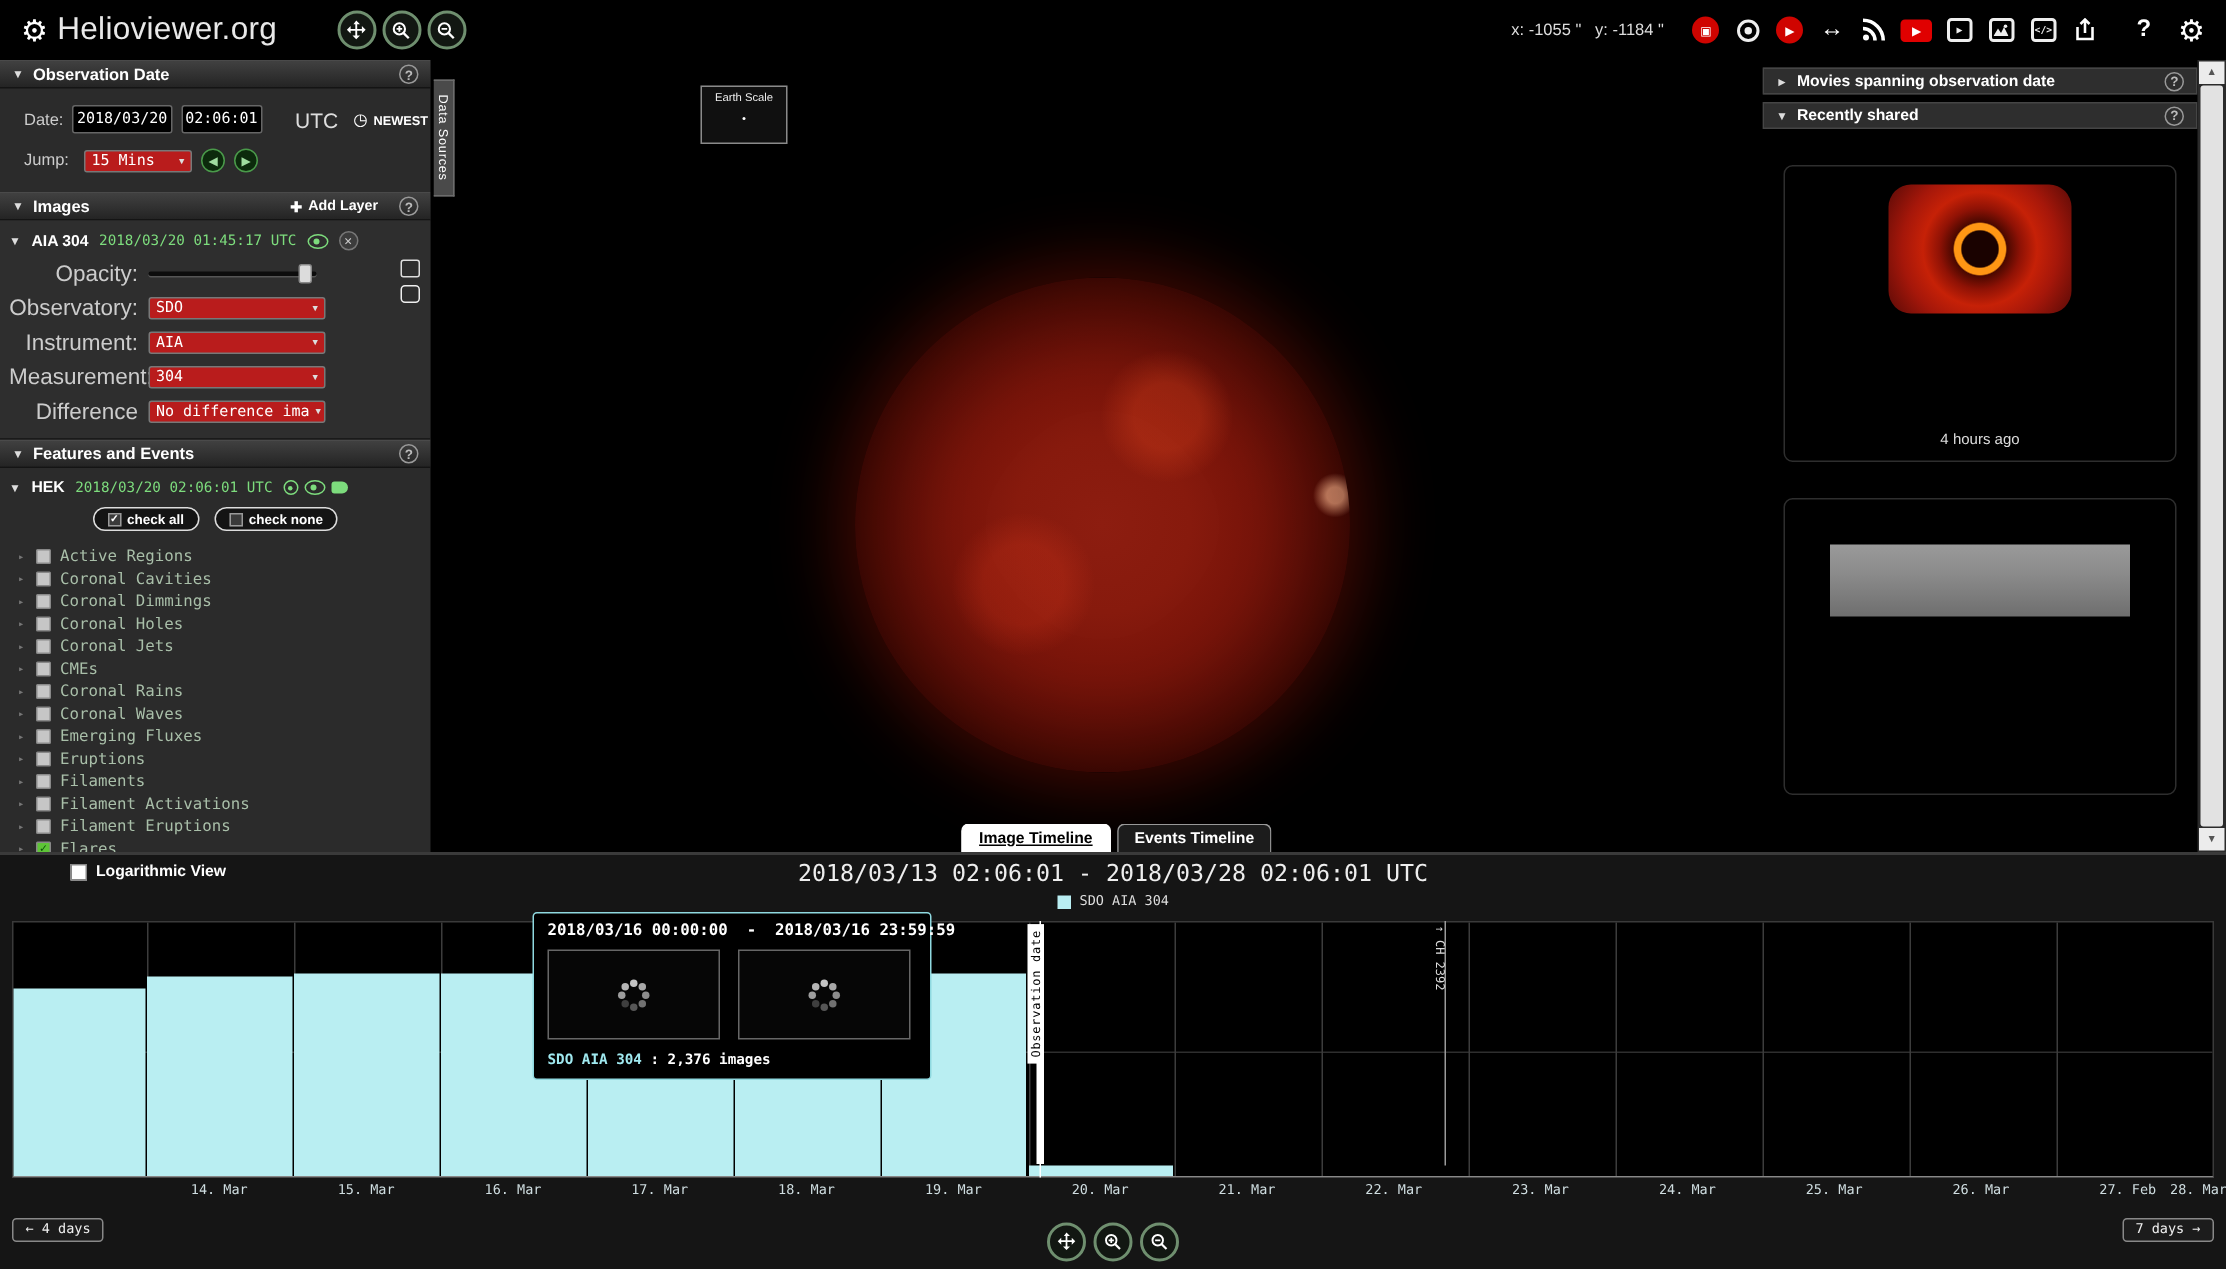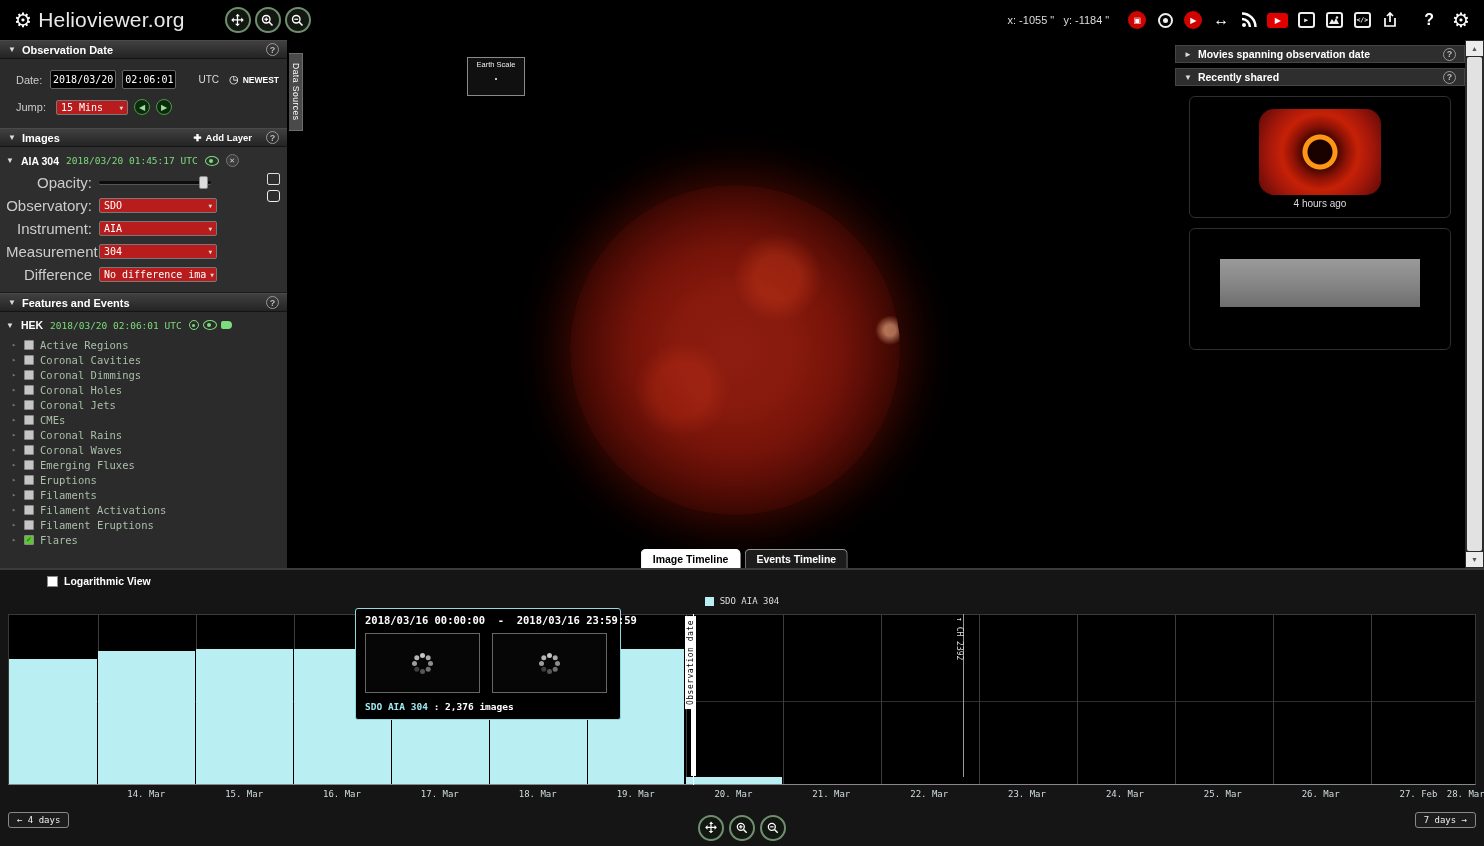--- a/index.html
+++ b/index.html
@@ -36,21 +36,21 @@
   .qmark{margin-left:auto;width:13px;height:13px;border-radius:50%;border:1px solid #999;color:#bbb;font-size:9px;
          display:flex;align-items:center;justify-content:center;font-weight:bold;cursor:pointer;flex:none;}
   .addlayer{margin-left:auto;display:flex;gap:4px;color:#fff;font-size:9.5px;align-items:center;cursor:pointer;}
   .addlayer + .qmark{margin-left:8px;}
   .obs-body{padding:11px 8px 13px 16px;display:flex;flex-direction:column;gap:10px;}
   .row{display:flex;align-items:center;gap:6px;}
   .lbl{color:#ccc;width:34px;font-size:11px;}
   .ti{background:#000;border:1px solid #666;border-radius:2px;color:#fff;font:10px "DejaVu Sans Mono",monospace;
       padding:3px 2px;text-align:center;cursor:text;}
   .ti.date{width:74px;}.ti.time{width:58px;}
-  .utc{color:#ddd;font-size:10px;padding-left:16px;}
+  .utc{color:#ddd;font-size:14px;padding-left:16px;}
   .newest{display:flex;align-items:center;gap:4px;color:#fff;font-size:8.5px;font-weight:bold;margin-left:4px;cursor:pointer;}
   .clock{font-size:11px;color:#fff;font-weight:normal;}
   .sel{background:#b91c1c;border:1px solid #787878;border-radius:2px;color:#fff;font:10px "DejaVu Sans Mono",monospace;
        padding:1px 4px;display:flex;align-items:center;justify-content:space-between;gap:4px;cursor:pointer;overflow:hidden;white-space:nowrap;}
   .caret{font-size:6px;color:#ddd;flex:none;}
   .jump-sel{width:72px;}
   .jump-btn{width:16px;height:16px;border-radius:50%;background:#0c2a0c;border:1px solid #4a9a4a;color:#9fdc9f;
             font-size:8px;display:flex;align-items:center;justify-content:center;cursor:pointer;}
   .layer{position:relative;padding:7px 6px 9px;border-bottom:1px solid #1a1a1a;background:#2e2e2e;}
   .layer-head{display:flex;align-items:center;gap:7px;}
@@ -96,29 +96,29 @@
     box-shadow:0 0 46px 10px rgba(130,18,5,.5), inset 0 0 70px rgba(0,0,0,.55);}
   .earth-scale{position:absolute;left:178px;top:17px;width:58px;height:39px;border:1px solid #8a8a8a;background:#101010;
                text-align:center;}
   .earth-scale .es-lbl{font-size:7.5px;color:#eee;margin-top:2px;}
   .earth-scale .es-dot{width:2px;height:2px;border-radius:50%;background:#fff;margin:9px auto 0;}
   .ds-tab{position:absolute;left:0;top:13px;width:14px;height:78px;background:#4a4a4a;border:1px solid #6c6c6c;border-left:none;
           color:#fff;font-size:8.5px;writing-mode:vertical-rl;display:flex;align-items:center;justify-content:center;
           letter-spacing:.5px;cursor:pointer;}
   .tl-tabs{position:absolute;bottom:0;left:50%;transform:translateX(-44%);display:flex;gap:4px;align-items:flex-end;}
   .tab{font-size:10.5px;font-weight:bold;padding:3px 11px;border-radius:5px 5px 0 0;cursor:pointer;}
-  .tab.active{background:#fff;color:#000;border:1px solid #fff;border-bottom:none;}
+  .tab.active{background:#fff;color:#000;border:1px solid #fff;border-bottom:none;text-decoration:underline;}
   .tab.inactive{background:#1c1c1c;color:#fff;border:1px solid #999;border-bottom:none;}
 
   
   .sidebar-right{position:absolute;top:40px;right:0;width:309px;height:528px;background:#000;z-index:10;}
   .sr-content{position:absolute;top:0;left:0;right:19px;bottom:0;overflow:hidden;}
   .sr-header{height:18px;background:#2e2e2e;border:1px solid #454545;display:flex;align-items:center;gap:6px;
              padding:0 8px;color:#fff;font-weight:bold;font-size:10.5px;margin-top:5px;}
-  .shared-card{width:262px;margin:10px auto;border:1px solid #2e2e2e;border-radius:6px;height:122px;position:relative;background:#000;}
+  .shared-card{width:262px;margin:24px auto;border:1px solid #2e2e2e;border-radius:6px;height:198px;position:relative;background:#000;}
   .thumb-wrap{display:flex;justify-content:center;}
   .red-sq{width:122px;height:86px;margin-top:12px;border-radius:15px;position:relative;
     background:radial-gradient(circle at 50% 50%, #1a0200 0px, #1a0200 12px, #ff9714 13px, #ff9714 17px,
                #4a0800 18px, #8f1205 27px, #c62107 38px, #a5170a 52px, #6f0e08 68px, #570a06 100%);}
   .gray-strip{width:200px;height:48px;margin-top:30px;
     background:linear-gradient(180deg,#9a9a9a 0%,#8b8b8b 40%,#7d7d7d 70%,#6e6e6e 100%);}
   .card-caption{position:absolute;bottom:8px;left:0;width:100%;text-align:center;color:#ddd;font-size:10px;}
   .scrollbar{position:absolute;top:0;right:0;width:19px;height:528px;background:#2b2b2b;display:flex;flex-direction:column;padding:1px;}
   .sb-btn{height:15px;background:#ececec;color:#555;font-size:7px;display:flex;align-items:center;justify-content:center;cursor:pointer;}
   .sb-thumb{flex:1;background:#e2e2e2;margin:1px 1px;border-radius:2px;cursor:pointer;}
@@ -331,20 +331,30 @@
     <div class="hek-head">
       <span class="tri">▼</span>
       <span class="layer-name">HEK</span>
       <span class="ts-green">2018/03/20 02:06:01 UTC</span>
       <span class="hek-ic">
         <span class="dot-ic"></span>
         <span class="eye"></span>
         <span class="tag-ic"></span>
       </span>
     </div>
+    <div class="check-btns">
+      <span class="pill">
+        <span class="pbox">✓</span>
+        <span>check all</span>
+      </span>
+      <span class="pill">
+        <span class="pbox"></span>
+        <span>check none</span>
+      </span>
+    </div>
     <div class="event-list">
         <div class="ev-row">
           <span class="exp">▸</span>
           <span class="cb"></span>
           <span>Active Regions</span>
         </div>
         <div class="ev-row">
           <span class="exp">▸</span>
           <span class="cb"></span>
           <span>Coronal Cavities</span>
@@ -456,20 +466,21 @@
       <div class="sb-thumb"></div>
       <div class="sb-btn">▼</div>
     </div>
   </div>
 
   <div class="timeline">
     <div class="log-check">
       <span class="log-box"></span>
       <span>Logarithmic View</span>
     </div>
+    <div class="tl-title">2018/03/13 02:06:01 - 2018/03/28 02:06:01 UTC</div>
     <div class="tl-legend">
       <span class="legend-sq" style="background: rgb(185, 238, 242);"></span>
       <span>SDO AIA 304</span>
     </div>
 
     <div class="plot">
         <div class="hgrid" style="top: 85.5px;"></div>
         <div class="vgrid" style="left: 89.3px;"></div>
         <div class="vgrid" style="left: 187.2px;"></div>
         <div class="vgrid" style="left: 285px;"></div>

